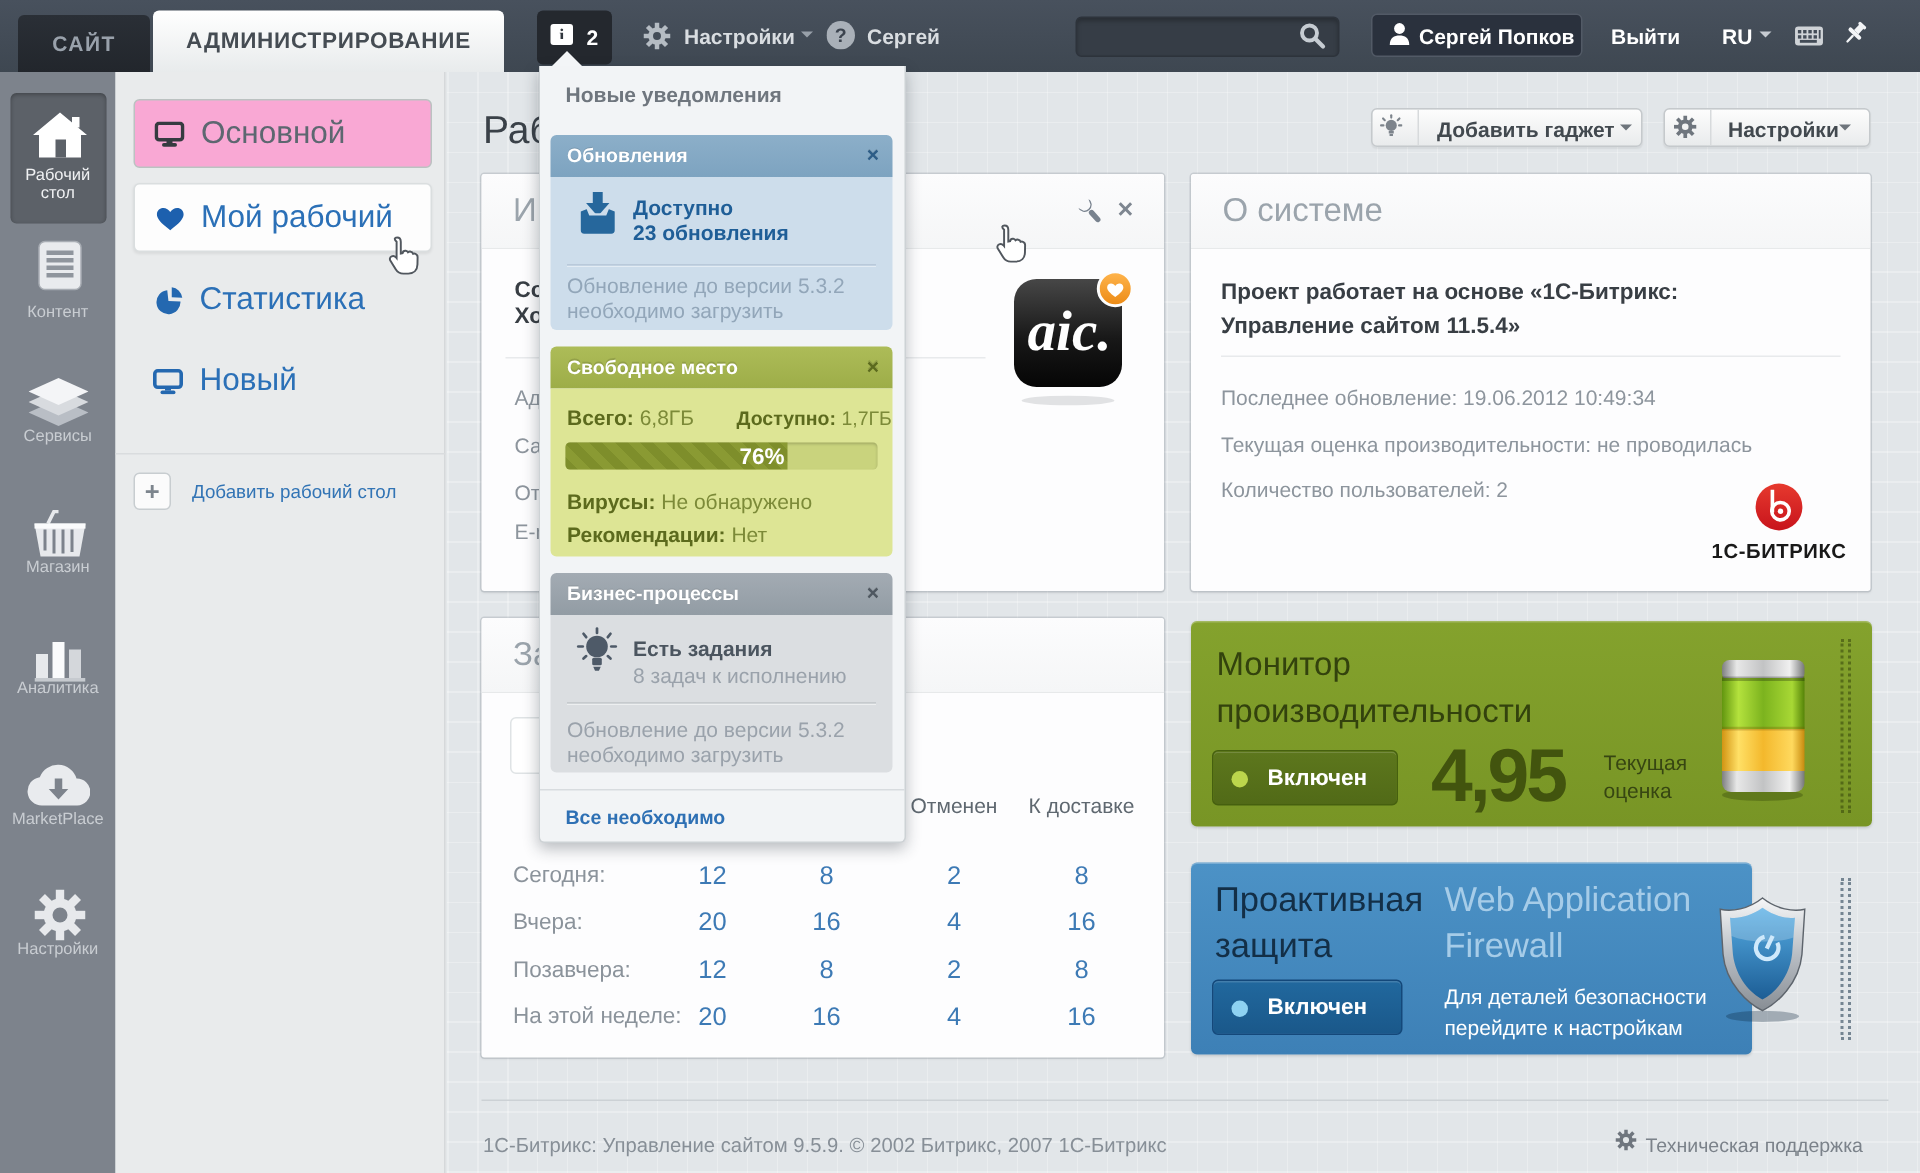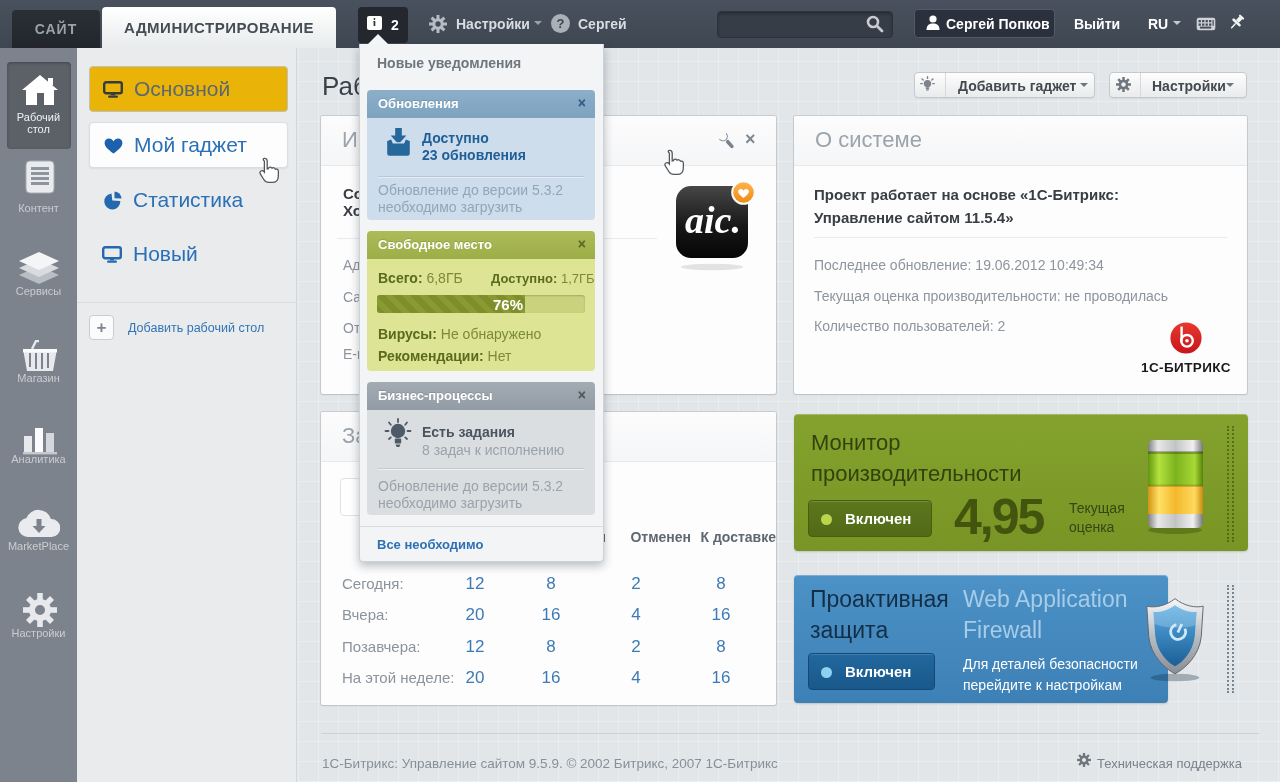--- a/index.html
+++ b/index.html
@@ -18,38 +18,38 @@
 .caret{position:absolute;width:0;height:0;border:4px solid transparent;border-top-color:#98a0a9;border-bottom-width:0}
 
 #rail{position:absolute;left:0;top:48px;width:77px;height:734px;background:#7d838c}
 #railactive{position:absolute;left:7px;top:62px;width:64px;height:87px;background:#5c6168;border-radius:4px;box-shadow:inset 0 1px 3px rgba(0,0,0,.3)}
 .rlabel{position:absolute;left:0;width:77px;text-align:center;color:#c9cdd2;font-size:11px}
 .rlabel.on{color:#f0f1f3}
 
 #menu{position:absolute;left:77px;top:48px;width:220px;height:734px;background:#e9ebec;border-right:1px solid #d5d8da}
 .mitem{position:absolute;left:89px;width:199px;height:46px;border-radius:4px;font-size:21px}
 .mitem .tx{position:absolute;left:44px;top:10px}
-#mi1{top:66px;background:#eab308;border:1px solid #bbc2c1;color:#5d6770}
+#mi1{top:66px;background:#f9a8d4;border:1px solid #bbc2c1;color:#5d6770}
 #mi2{top:122px;background:#fdfdfd;border:1px solid #dadedf;box-shadow:0 1px 2px rgba(0,0,0,.07);color:#2b70b7}
 #mi3{top:178px;color:#2b70b7}
 #mi4{top:232px;color:#2b70b7}
 #menudiv{position:absolute;left:77px;top:302px;width:220px;border-top:1px solid #d9dcde}
 #plusbtn{position:absolute;left:89px;top:315px;width:25px;height:25px;background:#fbfbfb;border:1px solid #c8cdd0;border-radius:4px;color:#7d858d;font-size:17px;font-weight:bold;text-align:center;line-height:23px}
 #addlink{position:absolute;left:128px;top:321px;color:#3274b5;font-size:12.5px}
 
 #main{position:absolute;left:298px;top:48px;width:982px;height:734px;background:#e2e6e9;
 background-image:repeating-linear-gradient(90deg,rgba(255,255,255,.28) 0 1px,rgba(0,0,0,0) 1px 20px),repeating-linear-gradient(0deg,rgba(255,255,255,.28) 0 1px,rgba(0,0,0,0) 1px 20px);}
 #h1{position:absolute;left:322px;top:71px;font-size:26px;color:#3a4148}
 .topbtn{position:absolute;top:72px;height:26px;background:linear-gradient(#fdfdfd,#e9ebec);border:1px solid #c5c9cc;border-radius:4px;box-shadow:0 1px 1px rgba(0,0,0,.06);font-size:14px;font-weight:bold;color:#42494f}
 .card{position:absolute;background:#fdfdfe;border-radius:2px;box-shadow:0 0 0 1px rgba(150,158,165,.35),0 1px 2px rgba(0,0,0,.08)}
 .chead{position:absolute;left:0;top:0;right:0;height:50px;background:linear-gradient(#fcfcfd,#f5f6f7);border-bottom:1px solid #e7e9ea;border-radius:2px 2px 0 0}
 .ctitle{position:absolute;left:21px;top:11px;font-size:22px;color:#9ba4ac}
 .tlabel{position:absolute;color:#8b939b;font-size:15px}
 .tnum{position:absolute;color:#3d7ab5;font-size:17px;width:60px;text-align:center}
-.thead{position:absolute;color:#5f6870;font-size:14px;font-weight:bold;width:110px;text-align:right}
+.thead{position:absolute;color:#5f6870;font-size:14px;font-weight:normal;width:110px;text-align:center}
 .gline{position:absolute;color:#8d959d;font-size:14px}
 
 #dd{position:absolute;left:359px;top:44px;width:245px;height:518px;background:#f2f4f6;border:1px solid #cdd2d5;border-top:none;border-radius:0 0 4px 4px;box-shadow:0 4px 10px rgba(30,40,50,.3)}
 #dd .notch{position:absolute;left:8px;top:-10px;width:0;height:0;border:10px solid transparent;border-bottom:10px solid #f3f5f7;border-top-width:0}
 #ddtitle{position:absolute;left:17px;top:11px;font-size:14px;font-weight:bold;color:#6f767e}
 .ncard{position:absolute;left:7px;width:228px;border-radius:4px}
 .nhead{position:absolute;left:0;top:0;right:0;height:28px;border-radius:4px 4px 0 0;color:#fff;font-size:13px;font-weight:bold;line-height:28px;text-shadow:0 -1px 0 rgba(0,0,0,.12)}
 .nhead .t{margin-left:11px}
 .nhead .x{position:absolute;right:9px;top:-1px;font-size:14px;font-weight:bold}
 #nc1{top:46px;height:130px}
@@ -191,21 +191,21 @@
 <div id="menu"></div>
 <div class="mitem" id="mi1">
     <span class="tx">Основной</span>
  <svg class="abs" style="left:13px;top:14px" width="20" height="17" viewBox="0 0 20 17">
       <rect x="1.2" y="1.2" width="17.6" height="11" rx="2" fill="none" stroke="#363b40" stroke-width="2.4"></rect>
       <rect x="8" y="12" width="4" height="2.4" fill="#363b40"></rect>
       <rect x="5" y="14.4" width="10" height="2.4" rx="1.2" fill="#363b40"></rect>
     </svg>
   </div>
 <div class="mitem" id="mi2">
-    <span class="tx">Мой гаджет</span>
+    <span class="tx">Мой рабочий</span>
  <svg class="abs" style="left:14px;top:15px" width="19" height="16" viewBox="0 0 19 16">
       <path d="M9.5,15.5 C3.2,10.7 0.6,7.9 0.6,4.9 C0.6,2.3 2.5,0.6 4.9,0.6 C6.8,0.6 8.6,1.8 9.5,3.4 C10.4,1.8 12.2,0.6 14.1,0.6 C16.5,0.6 18.4,2.3 18.4,4.9 C18.4,7.9 15.8,10.7 9.5,15.5 Z" fill="#1d60ae"></path>
     </svg>
   </div>
 <div class="mitem" id="mi3">
     <span class="tx">Статистика</span>
  <svg class="abs" style="left:14px;top:13px" width="19" height="19" viewBox="0 0 19 19">
       <path d="M8.5,2.5 A8,8 0 1 0 17.3,10 L9.3,9.6 Z" fill="#2468b0"></path>
       <path d="M11.5,0.5 A8,8 0 0 1 18.5,7.5 L11.5,7.2 Z" fill="#2468b0"></path>
     </svg>

